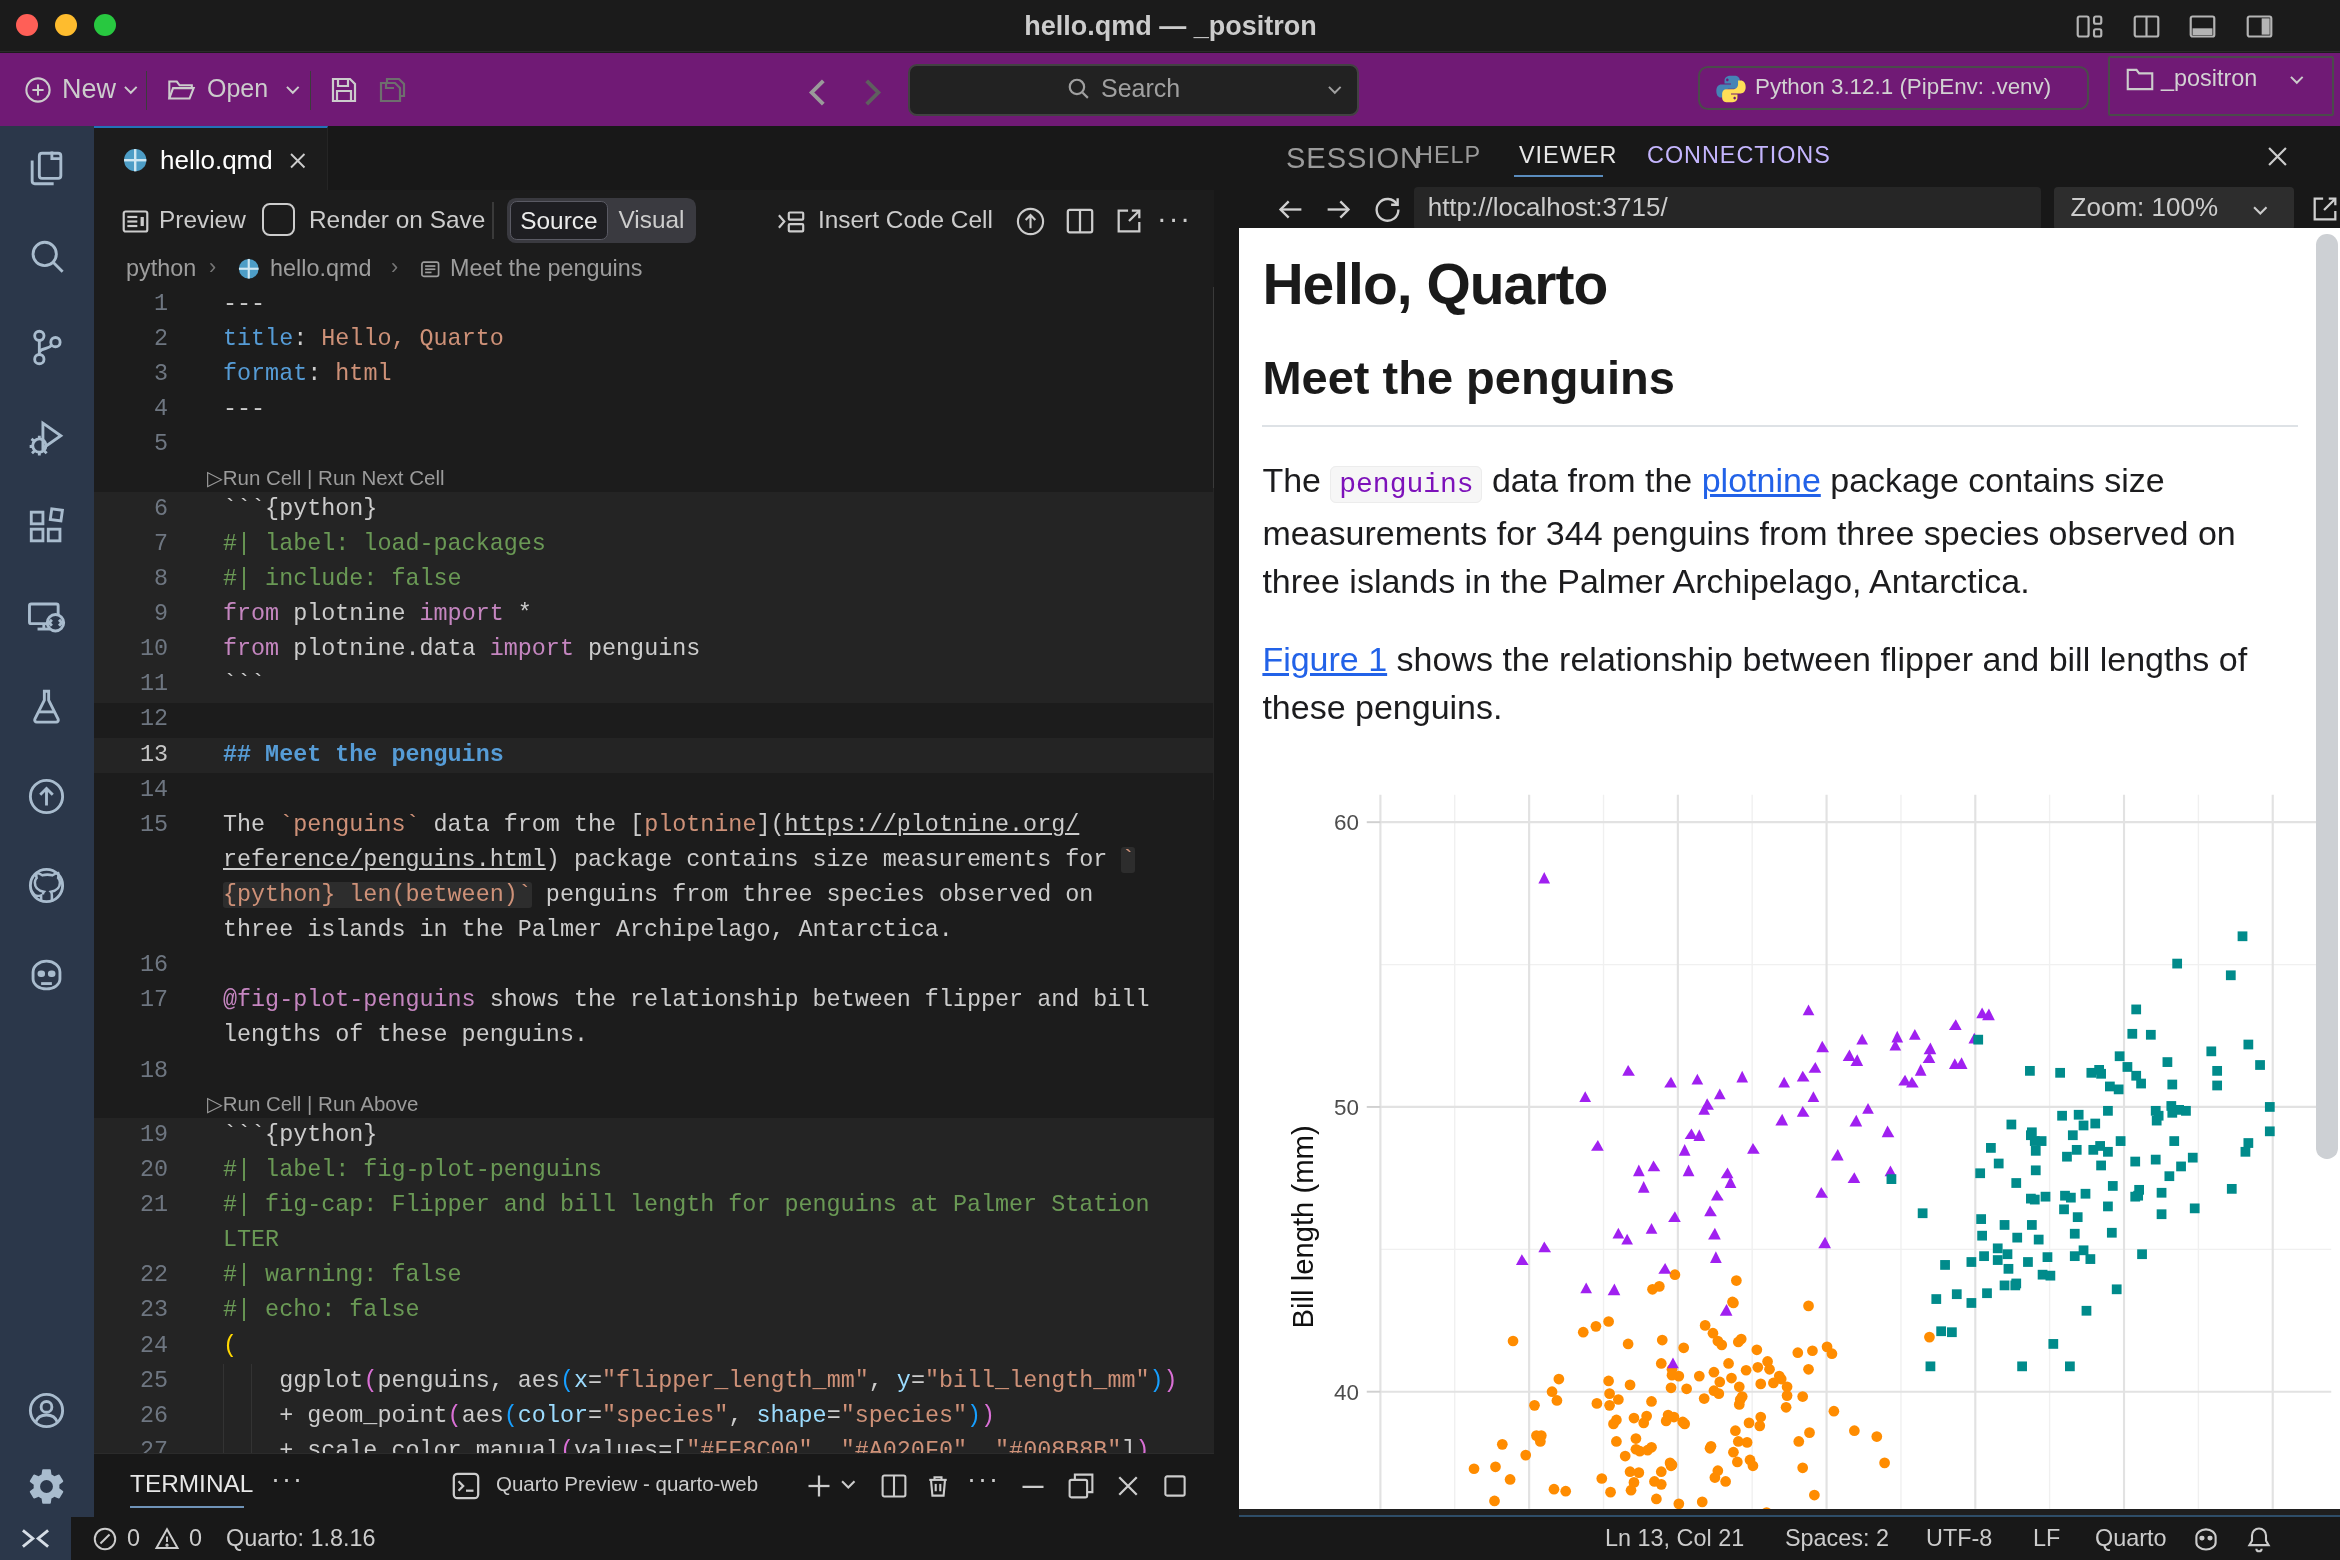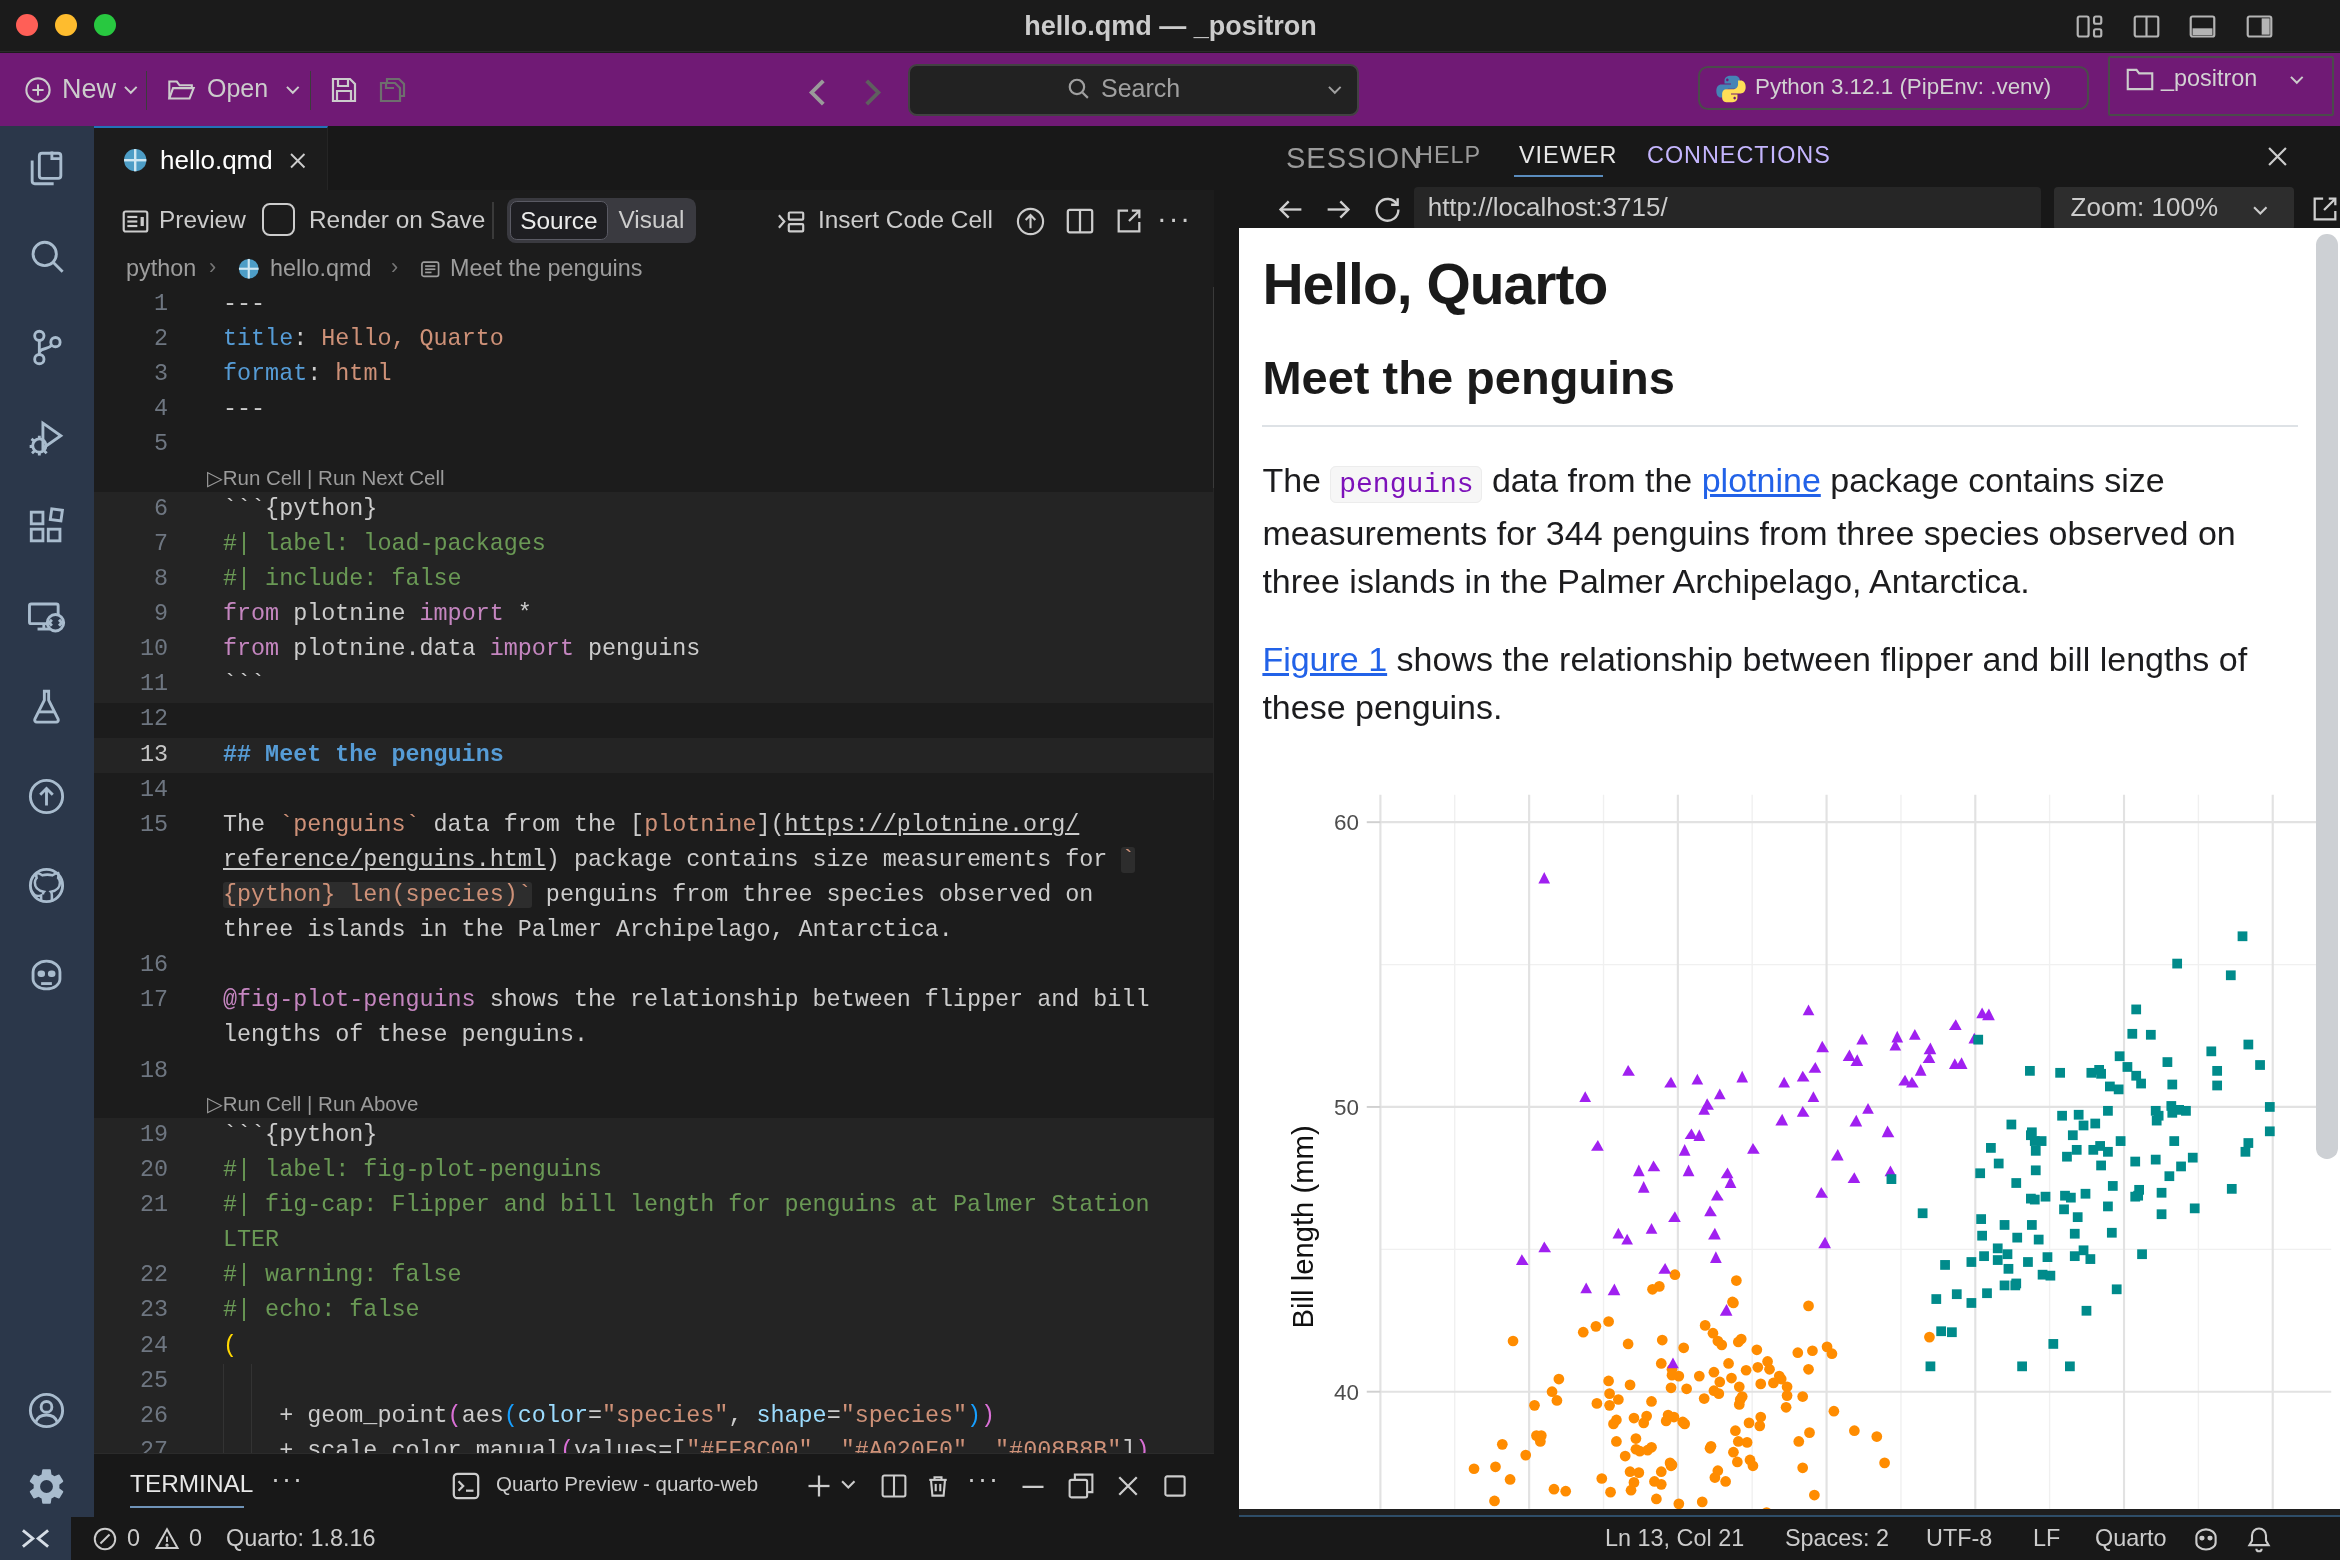--- a/index.html
+++ b/index.html
@@ -272,21 +272,21 @@
       <div class="ln" style="top:415px;color:#6e7681">12</div>
       <div class="cl" style="top:415px"></div>
       <div class="a" style="left:0;top:451px;width:1145px;height:35px;background:#242424"></div>
       <div class="ln" style="top:451px;color:#c6c6c6">13</div>
       <div class="cl" style="top:451px"><span class="b" style="font-weight:bold">## Meet the penguins</span></div>
       <div class="ln" style="top:486px;color:#6e7681">14</div>
       <div class="cl" style="top:486px"></div>
       <div class="ln" style="top:521px;color:#6e7681">15</div>
       <div class="cl" style="top:521px">The <span class="o">`penguins`</span> data from the [<span class="o">plotnine</span>](<span class="u">https://plotnine.org/</span></div>
       <div class="cl" style="top:556px"><span class="u">reference/penguins.html</span>) package contains size measurements for <span class="o ic">`</span></div>
-      <div class="cl" style="top:591px"><span class="o ic">{python} len(species)`</span> penguins from three species observed on</div>
+      <div class="cl" style="top:591px"><span class="o ic">{python} len(between)`</span> penguins from three species observed on</div>
       <div class="cl" style="top:626px">three islands in the Palmer Archipelago, Antarctica.</div>
       <div class="ln" style="top:661px;color:#6e7681">16</div>
       <div class="cl" style="top:661px"></div>
       <div class="ln" style="top:696px;color:#6e7681">17</div>
       <div class="cl" style="top:696px"><span class="m">@fig-plot-penguins</span> shows the relationship between flipper and bill</div>
       <div class="cl" style="top:731px">lengths of these penguins.</div>
       <div class="ln" style="top:767px;color:#6e7681">18</div>
       <div class="cl" style="top:767px"></div>
       <div class="lens" style="top:802px">▷Run Cell | Run Above</div>
       <div class="ln" style="top:831px;color:#6e7681">19</div>
@@ -296,20 +296,21 @@
       <div class="ln" style="top:901px;color:#6e7681">21</div>
       <div class="cl" style="top:901px"><span class="g">#| fig-cap: Flipper and bill length for penguins at Palmer Station</span></div>
       <div class="cl" style="top:936px"><span class="g">LTER</span></div>
       <div class="ln" style="top:971px;color:#6e7681">22</div>
       <div class="cl" style="top:971px"><span class="g">#| warning: false</span></div>
       <div class="ln" style="top:1006px;color:#6e7681">23</div>
       <div class="cl" style="top:1006px"><span class="g">#| echo: false</span></div>
       <div class="ln" style="top:1042px;color:#6e7681">24</div>
       <div class="cl" style="top:1042px"><span class="y">(</span></div>
       <div class="ln" style="top:1077px;color:#6e7681">25</div>
+      <div class="cl" style="top:1077px">    ggplot<span class="orc">(</span>penguins, aes<span class="bb">(</span><span class="pb">x</span>=<span class="o">"flipper_length_mm"</span>, <span class="pb">y</span>=<span class="o">"bill_length_mm"</span><span class="bb">)</span><span class="orc">)</span></div>
       <div class="ln" style="top:1112px;color:#6e7681">26</div>
       <div class="cl" style="top:1112px">    + geom_point<span class="orc">(</span>aes<span class="bb">(</span><span class="pb">color</span>=<span class="o">"species"</span>, <span class="pb">shape</span>=<span class="o">"species"</span><span class="bb">)</span><span class="orc">)</span></div>
       <div class="ln" style="top:1147px;color:#6e7681">27</div>
       <div class="cl" style="top:1147px">    + scale_color_manual<span class="orc">(</span>values=[<span class="o">"#FF8C00"</span>, <span class="o">"#A020F0"</span>, <span class="o">"#008B8B"</span>]<span class="orc">)</span></div>
       <div class="a" style="left:129px;top:1077px;width:1px;height:90px;background:#333333"></div>
       <div class="a" style="left:157px;top:1077px;width:1px;height:90px;background:#333333"></div>
       <div class="a" style="left:1119px;top:0;width:26px;height:201px;background:#3a3a3a"></div>
       <div class="a" style="left:1119px;top:201px;width:26px;height:312px;background:#262626"></div>
     </div>
 

